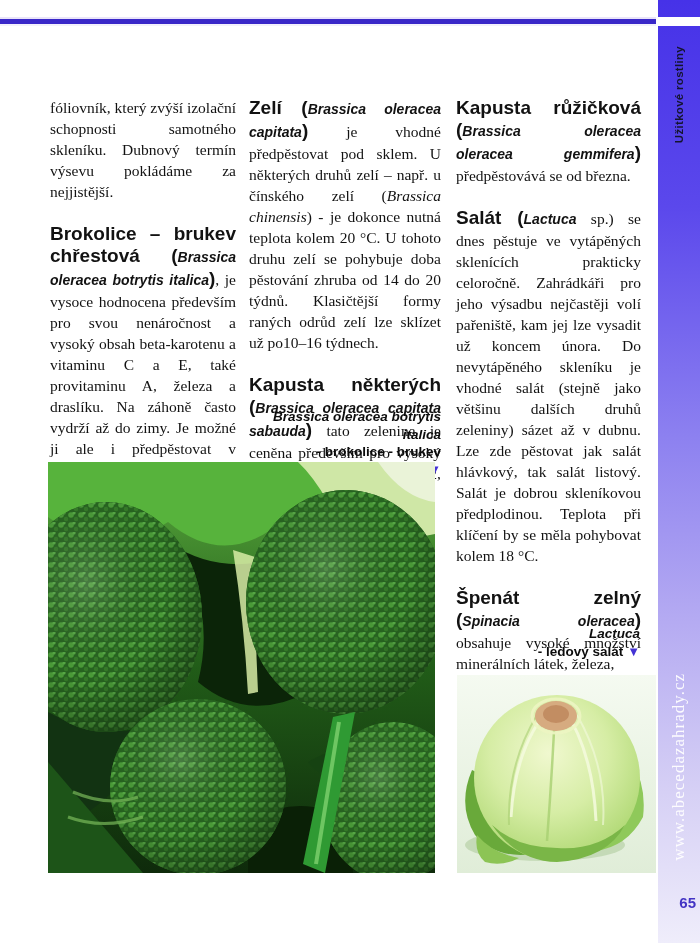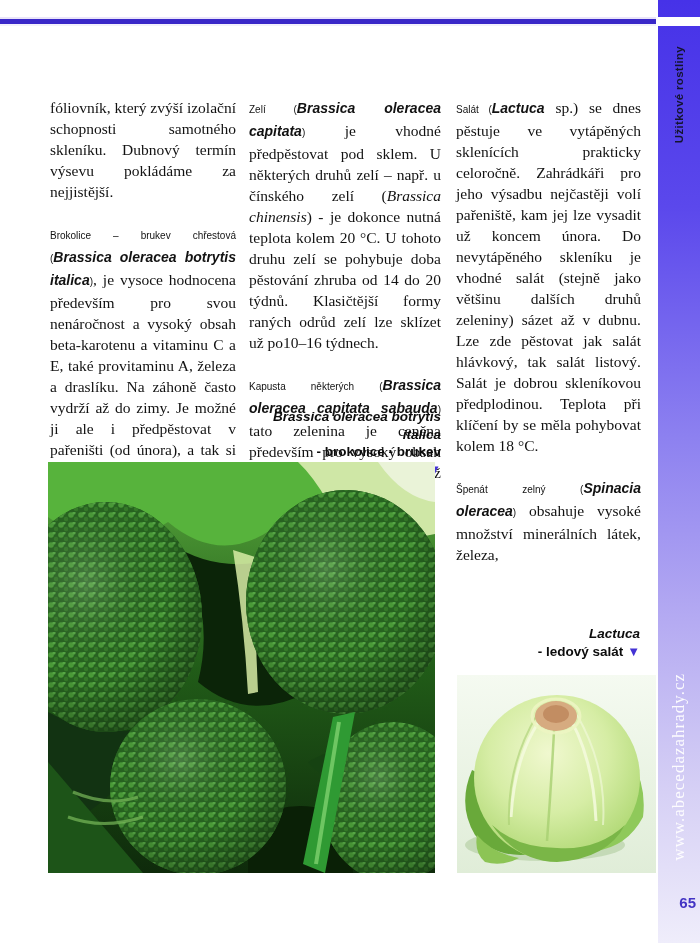--- a/index.html
+++ b/index.html
@@ -44,21 +44,21 @@
   .col{position:absolute;top:97px;color:#121212;}
   .col-1{left:50px;width:186px;}
   .col-2{left:249px;width:192px;}
   .col-3{left:456px;width:185px;}
   .para{
     margin:0 0 21px 0;font-size:15.5px;line-height:21px;
     text-align:justify;hyphens:none;
   }
   .sg-r{font-family:"Liberation Serif",serif;margin-top:16px;}
   .sg-i{font-family:"Liberation Serif",serif;font-style:italic;}
-  .sg-b{font-family:"Liberation Sans",sans-serif;font-weight:normal;font-size:10px;}
+  .sg-b{font-family:"Liberation Sans",sans-serif;font-weight:bold;font-size:19px;}
   .sg-bi{font-family:"Liberation Sans",sans-serif;font-weight:bold;font-style:italic;font-size:14px;}
   
   .caption{
     position:absolute;text-align:right;
     font-family:"Liberation Sans",sans-serif;font-weight:bold;font-size:13.5px;
     line-height:17.5px;color:#0c0c0c;
   }
   .caption-broccoli{left:249px;top:408px;width:192px;}
   .caption-lettuce{left:456px;top:625px;width:184px;}
   .cap-line{display:block;}
@@ -92,20 +92,21 @@
 
   <div class="col col-1">
       <p class="para"><span class="sg-r">fóliovník, který zvýší izolační schopnosti samotného skleníku. Dubnový termín výsevu pokládáme za nejjistější.</span></p>
       <p class="para"><span class="sg-b">Brokolice – brukev chřestová (</span><span class="sg-bi">Brassica oleracea botrytis italica</span><span class="sg-b">)</span><span class="sg-r">, je vysoce hodnocena především pro svou nenáročnost a vysoký obsah beta-karotenu a vitaminu C a E, také provitaminu A, železa a draslíku. Na záhoně často vydrží až do zimy. Je možné ji ale i předpěstovat v pařeništi (od února), a tak si zajistit dřívější sklizeň.</span></p>
     </div>
   <div class="col col-2">
       <p class="para"><span class="sg-b">Zelí (</span><span class="sg-bi">Brassica oleracea capitata</span><span class="sg-b">)</span><span class="sg-r"> je vhodné předpěstovat pod sklem. U některých druhů zelí – např. u čínského zelí (</span><span class="sg-i">Brassica chinensis</span><span class="sg-r">) - je dokonce nutná teplota kolem 20 °C. U tohoto druhu zelí se pohybuje doba pěstování zhruba od 14 do 20 týdnů. Klasičtější formy raných odrůd zelí lze sklízet už po10–16 týdnech.</span></p>
       <p class="para"><span class="sg-b">Kapusta některých (</span><span class="sg-bi">Brassica oleracea capitata sabauda</span><span class="sg-b">)</span><span class="sg-r"> tato zelenina je ceněna především pro vysoký obsah vitaminu B2, předpěstování již od úno-</span></p>
     </div>
   <div class="col col-3">
+      <p class="para"><span class="sg-b">Kapusta růžičková (</span><span class="sg-bi">Brassica oleracea oleracea gemmifera</span><span class="sg-b">)</span><span class="sg-r"> předpěstovává se od března.</span></p>
       <p class="para"><span class="sg-b">Salát (</span><span class="sg-bi">Lactuca</span><span class="sg-r"> sp.) se dnes pěstuje ve vytápěných sklenících prakticky celoročně. Zahrádkáři pro jeho výsadbu nejčastěji volí pařeniště, kam jej lze vysadit už koncem února. Do nevytápěného skleníku je vhodné salát (stejně jako většinu dalších druhů zeleniny) sázet až v dubnu. Lze zde pěstovat jak salát hlávkový, tak salát listový. Salát je dobrou skleníkovou předplodinou. Teplota při klíčení by se měla pohybovat kolem 18 °C.</span></p>
       <p class="para"><span class="sg-b">Špenát zelný (</span><span class="sg-bi">Spinacia oleracea</span><span class="sg-b">)</span><span class="sg-r"> obsahuje vysoké množství minerálních látek, železa,</span></p>
     </div>
 
   <div class="caption caption-broccoli">
     <span class="cap-line cap-latin">Brassica oleracea botrytis italica</span>
     <span class="cap-line"><span>- brokolice - brukev chřestová </span><span class="tri">▼</span></span>
   </div>
 
   <div class="caption caption-lettuce">

